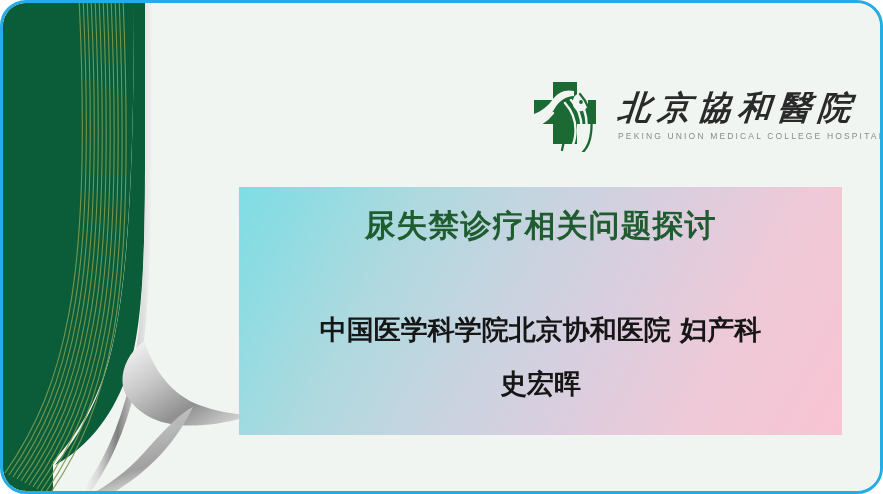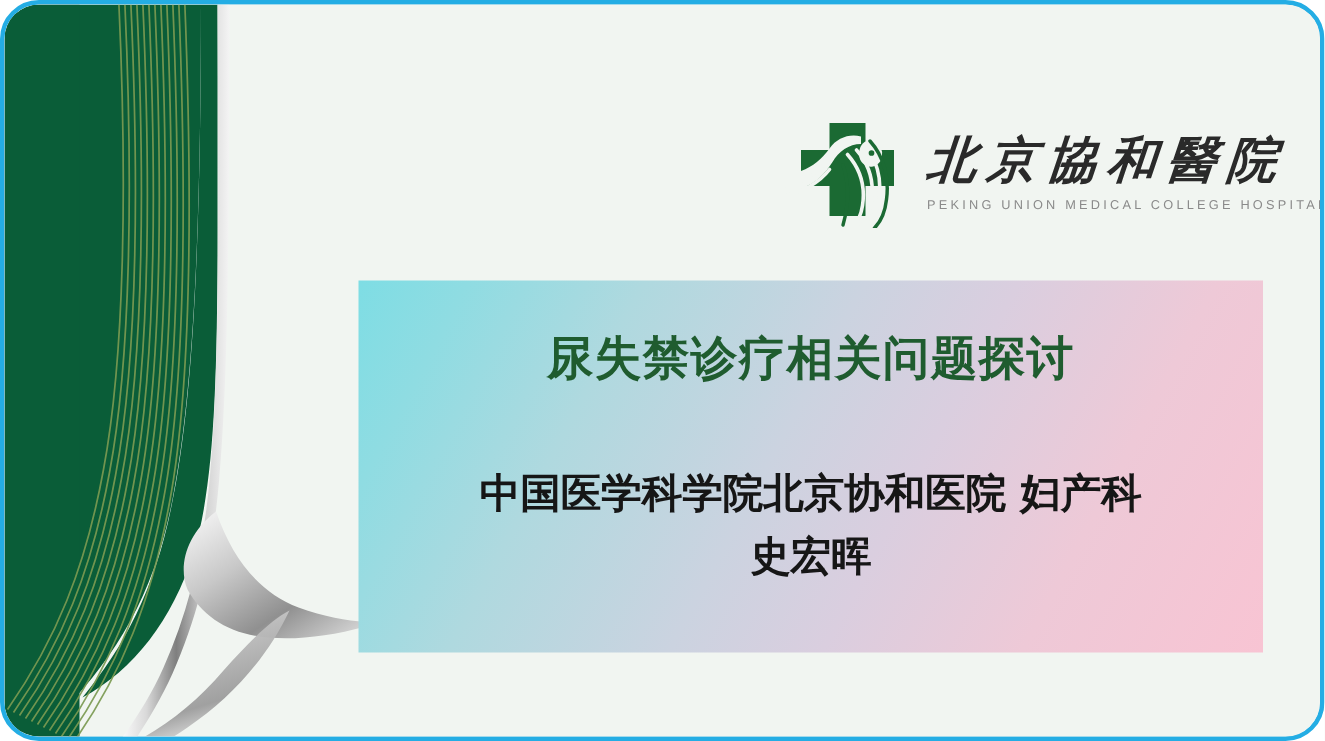--- a/index.html
+++ b/index.html
@@ -101,21 +101,21 @@
         #DACEDF 60%,
         #EEC9D7 78%,
         #F8C4D3 100%
       );
   }
 
   .card-title {
     position: absolute;
     left: 0;
     right: 0;
-    top: 33px;
+    top: 19px;
     text-align: center;
     font-size: 31px;
     font-weight: bold;
     color: #1F5C2F;
     letter-spacing: 1px;
     line-height: 1.25;
     font-family: "DejaVu Sans", "Liberation Sans", sans-serif;
   }
 
   .card-subtitle {
@@ -123,21 +123,21 @@
     left: 0;
     right: 0;
     top: 122px;
     text-align: center;
     font-size: 27px;
     font-weight: bold;
     color: #161616;
     line-height: 1.55;
     font-family: "DejaVu Sans", "Liberation Sans", sans-serif;
   }
-  .card-subtitle .line2 { display: block; }
+  .card-subtitle .line2 { display: block; margin-top: 12px; }
 </style>
 </head>
 <body>
 
 <div id="slide">
   <div class="canvas">
 
     <div class="deco-layer">
       <svg width="240" height="494" viewBox="0 0 240 494" xmlns="http://www.w3.org/2000/svg">
         <defs>

